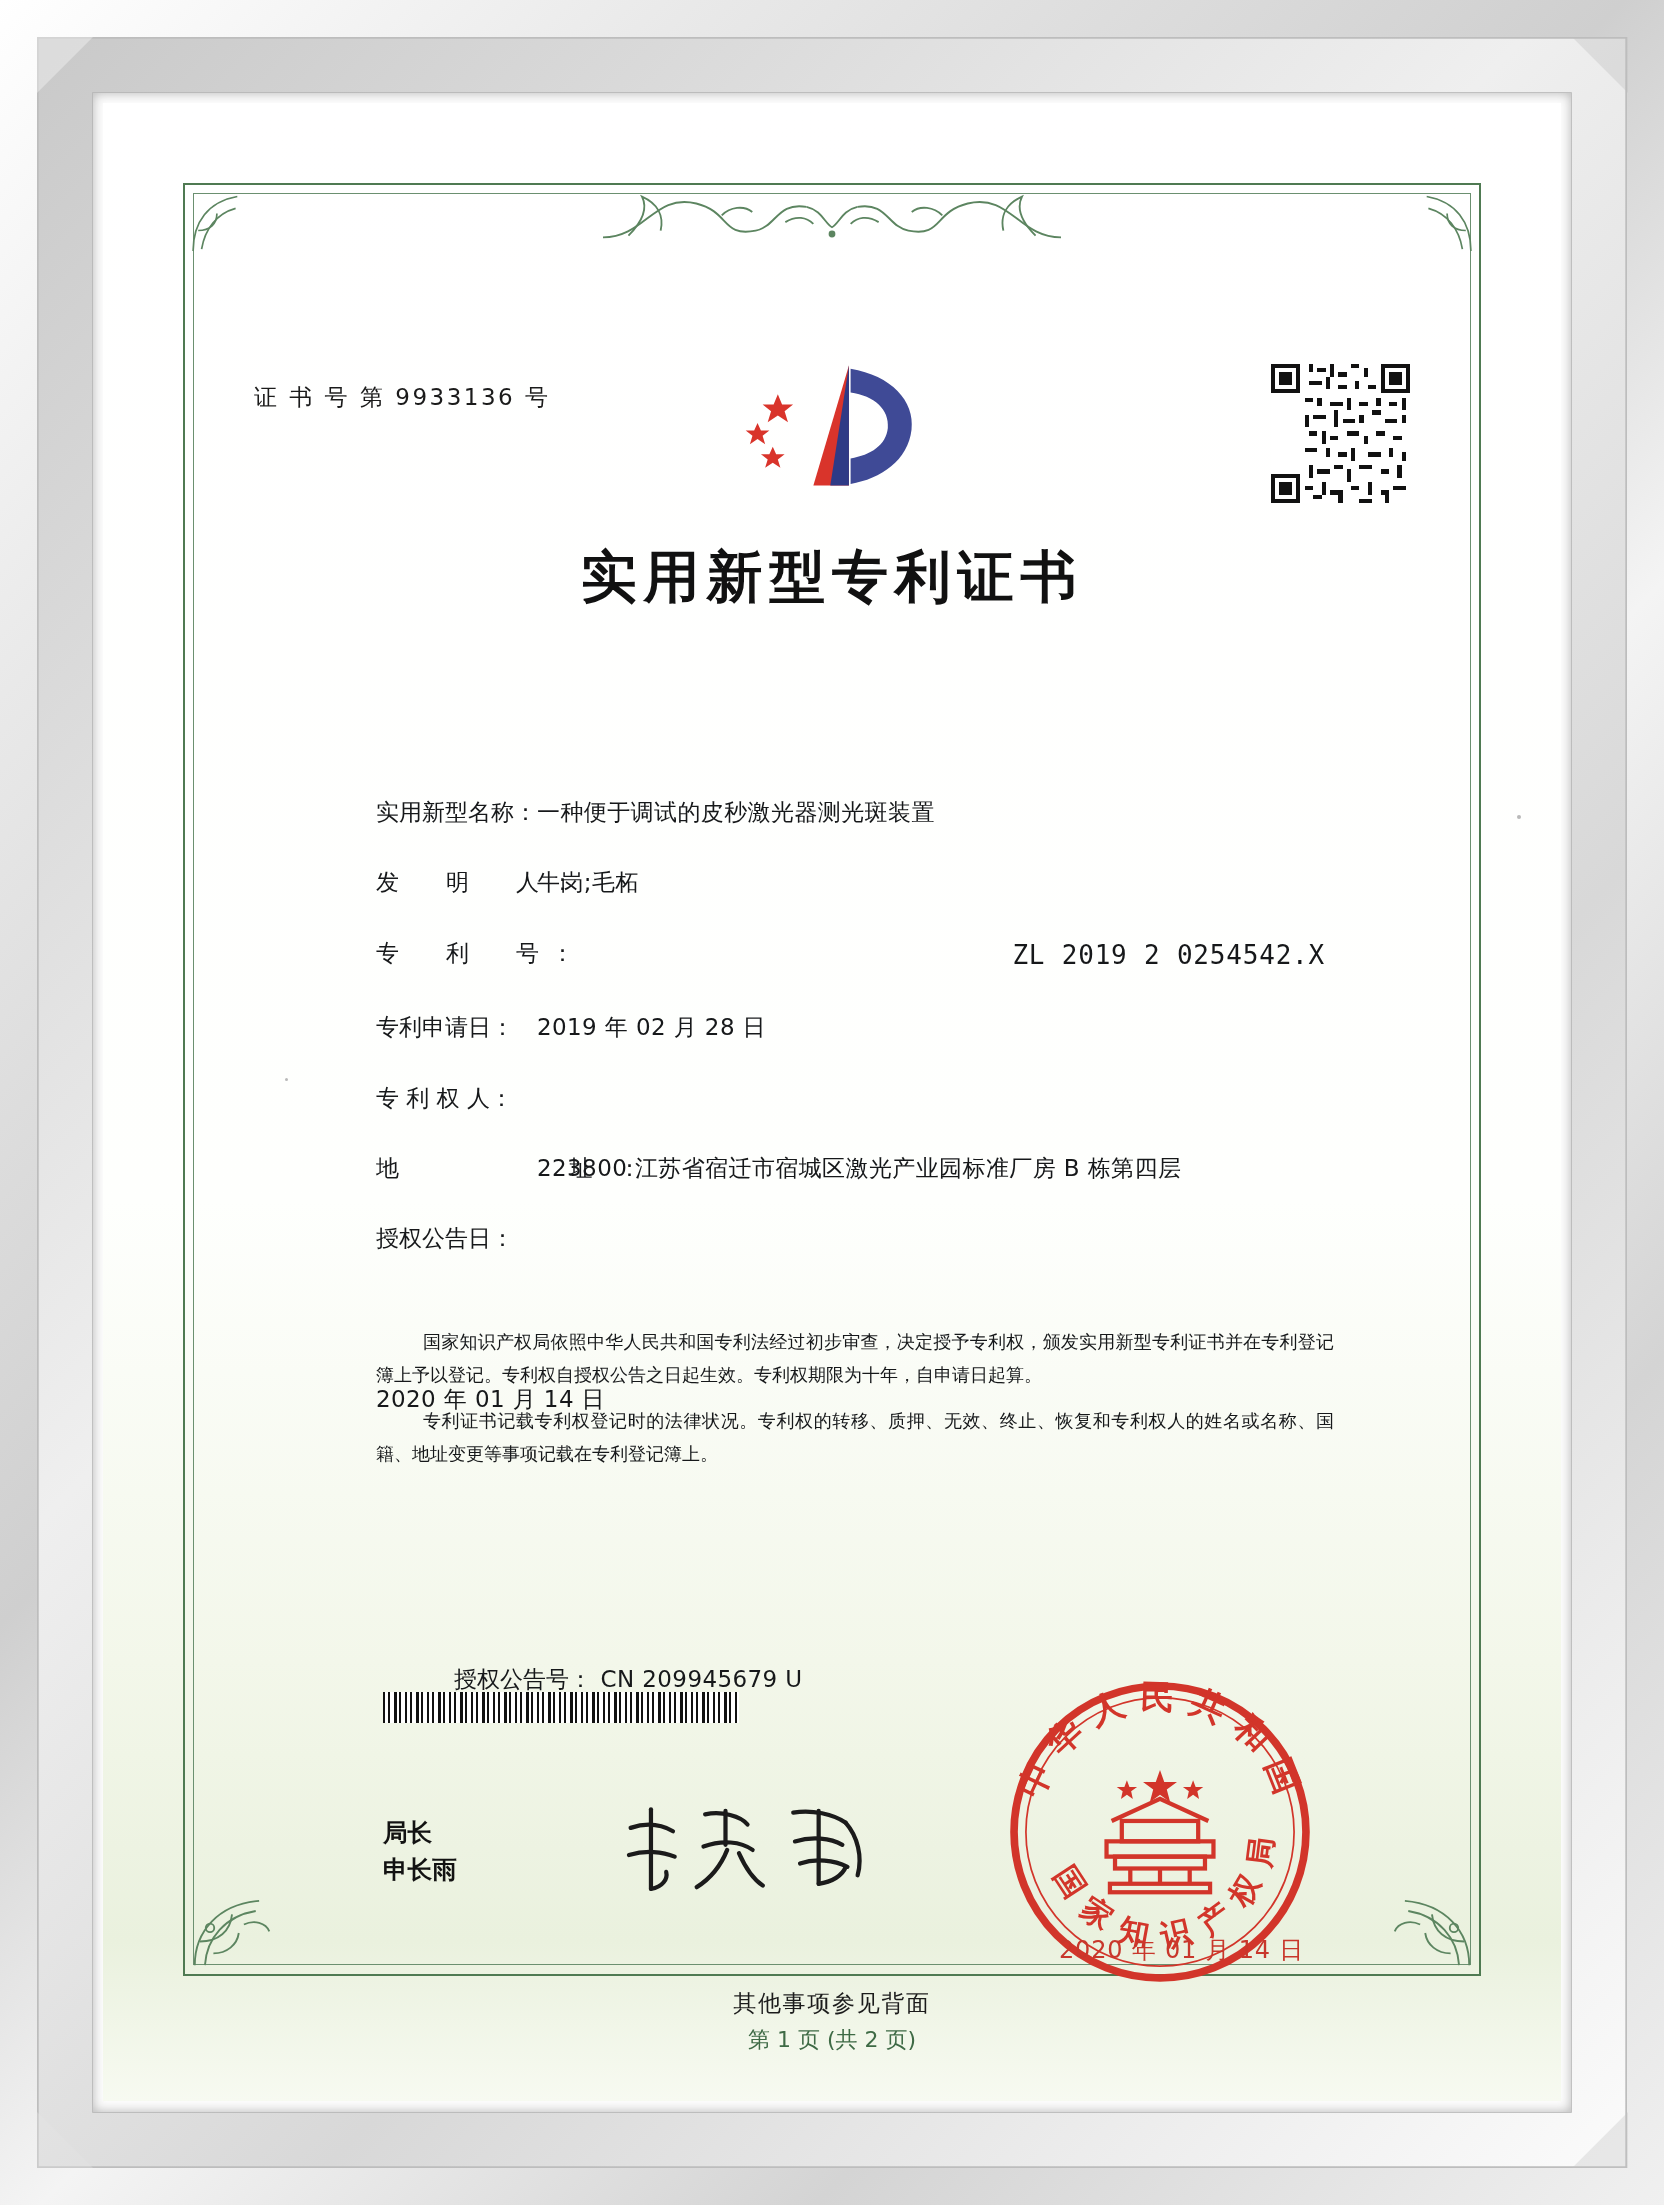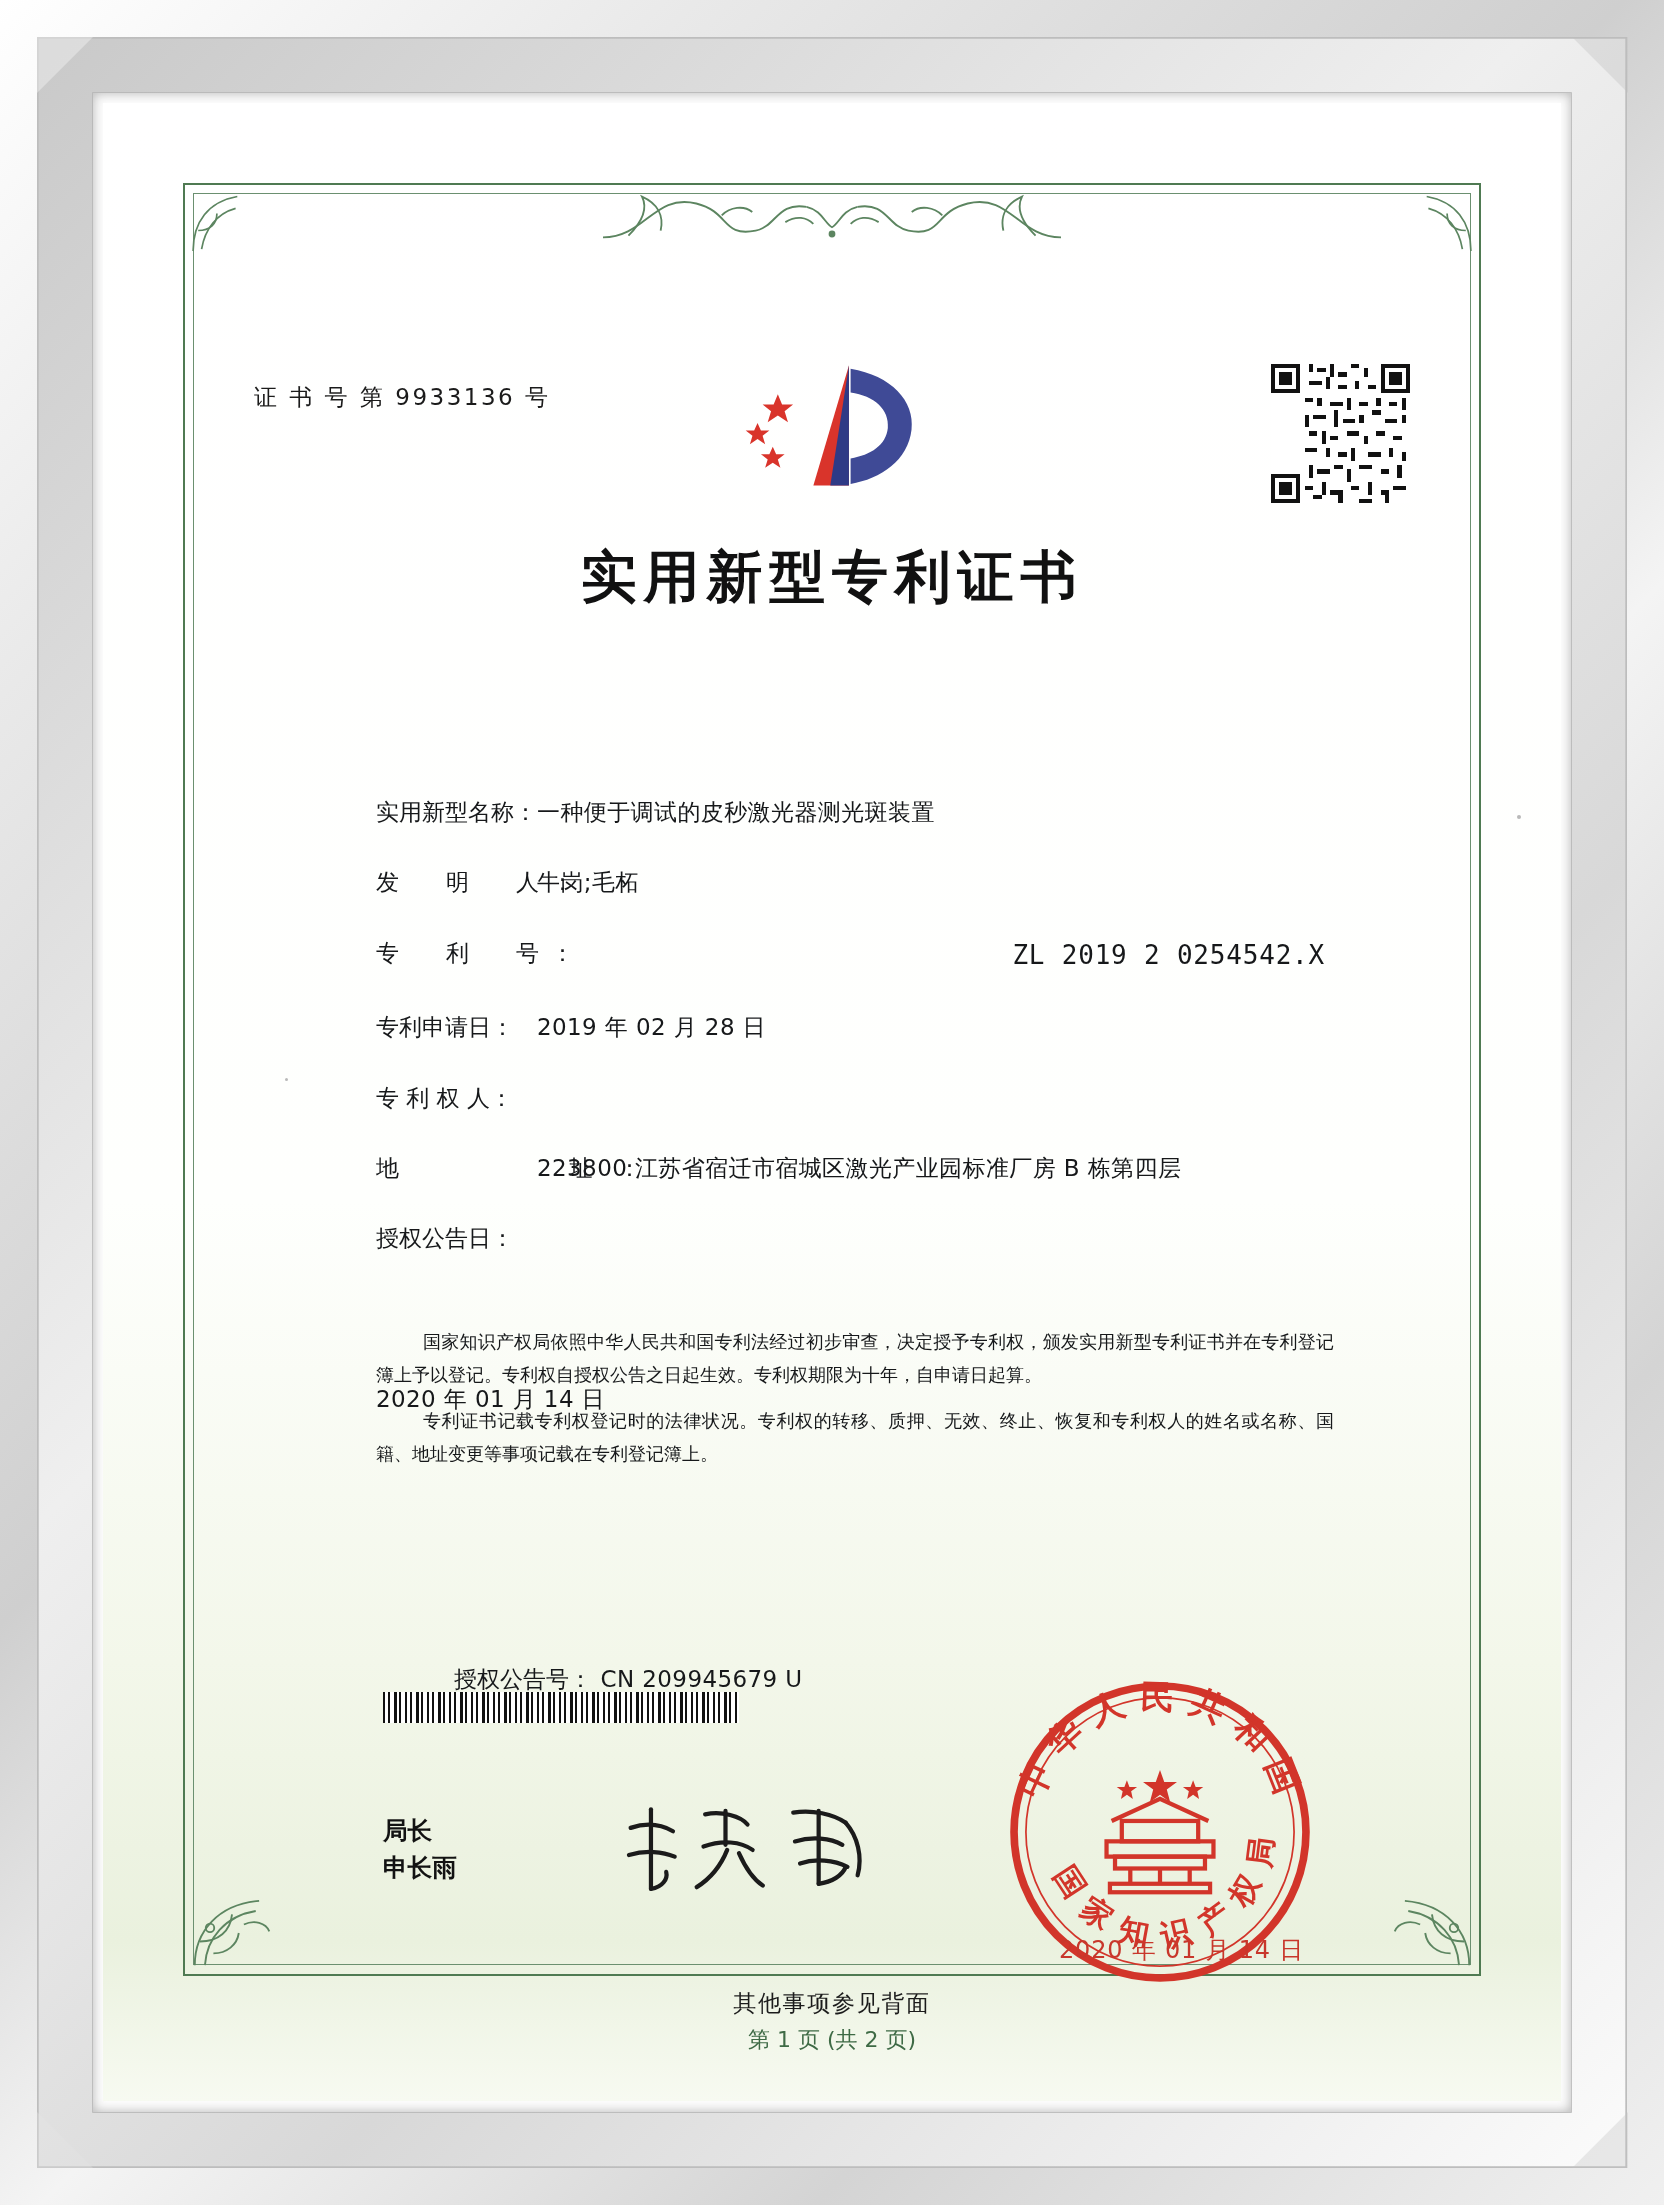--- a/index.html
+++ b/index.html
@@ -194,21 +194,21 @@
 
   
   .sig-block {
     position: absolute;
     left: 280px;
     top: 1712px;
     font-size: 24.6px;
     line-height: 1.5;
     color: #121212;
     font-weight: bold;
-    font-family: Liberation Mono, monospace;
+    font-family: Liberation Serif, serif;
   }
   .sig-script {
     position: absolute;
     left: 509px;
     top: 1691px;
     width: 288px;
     height: 110px;
   }
 
   

